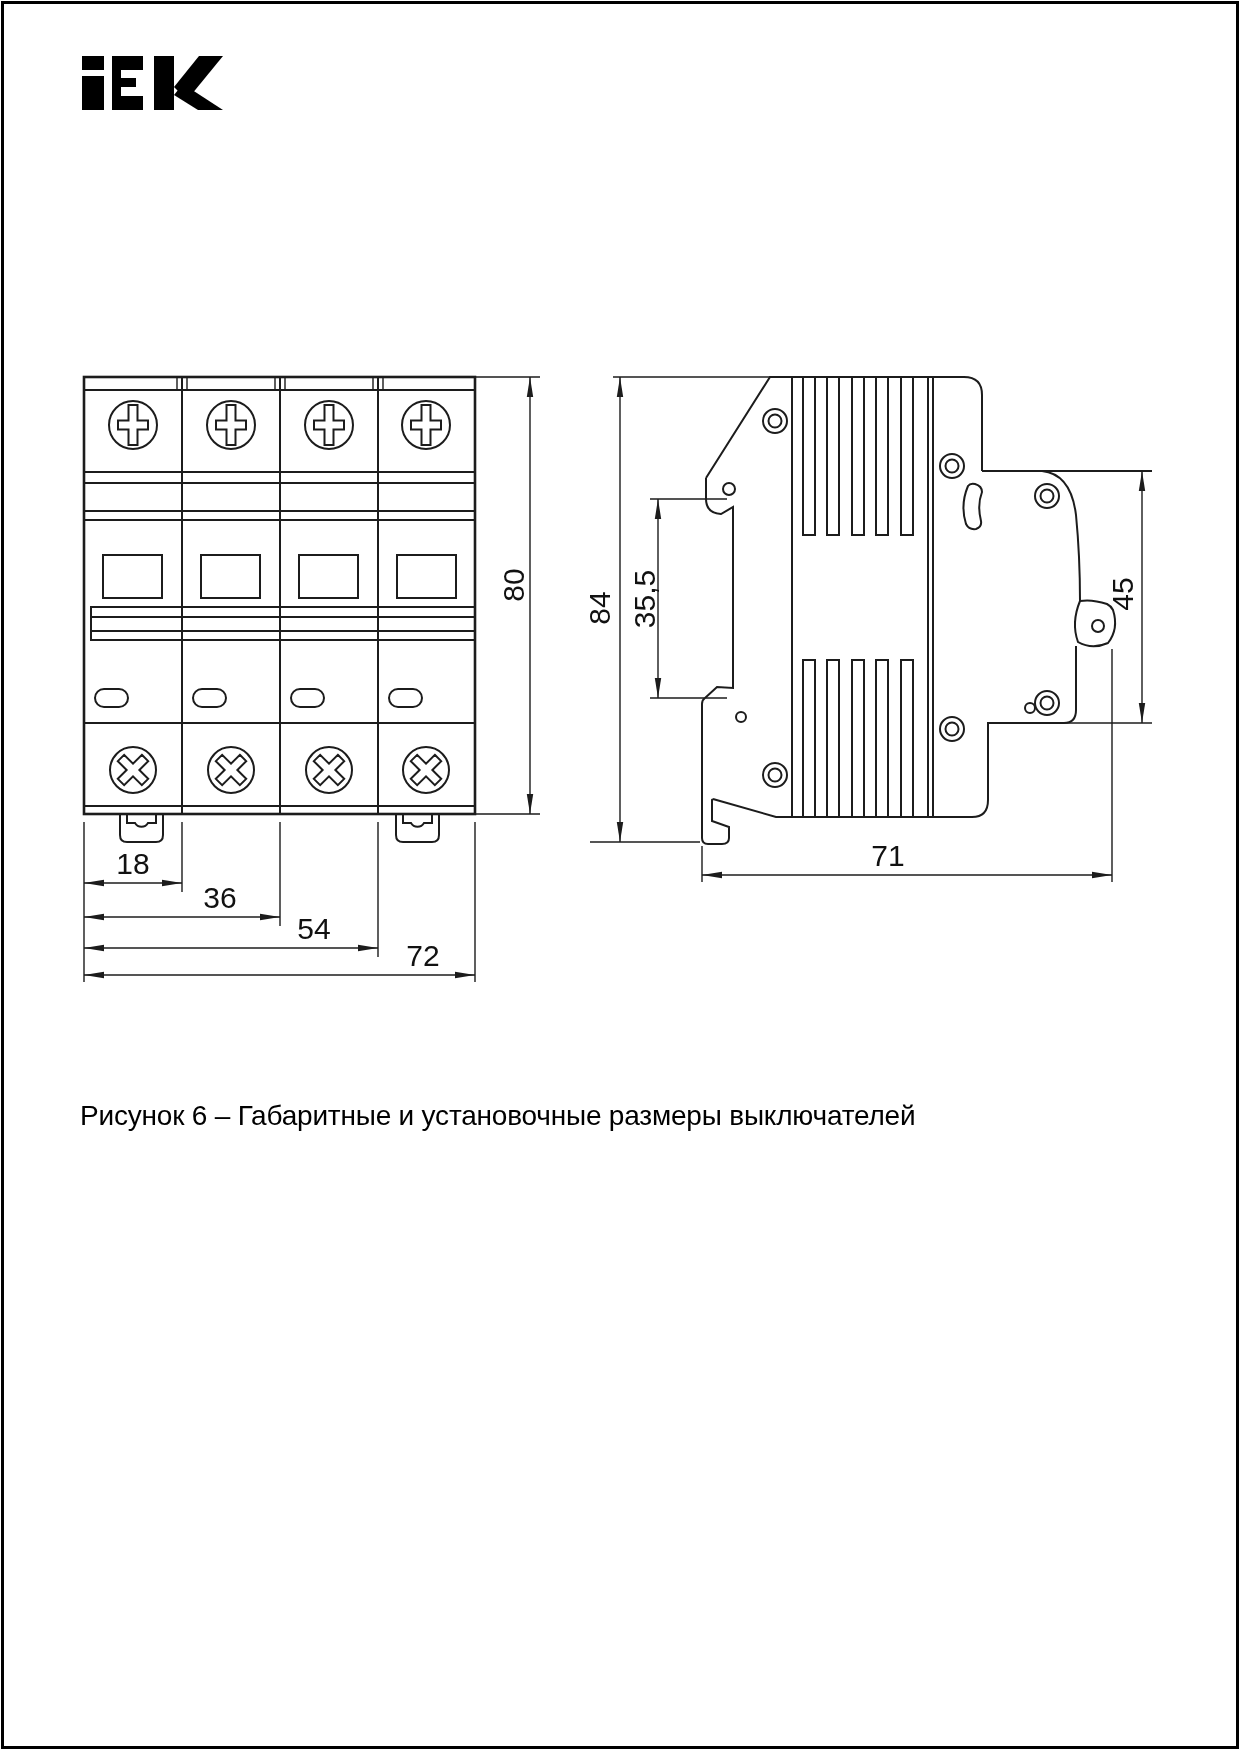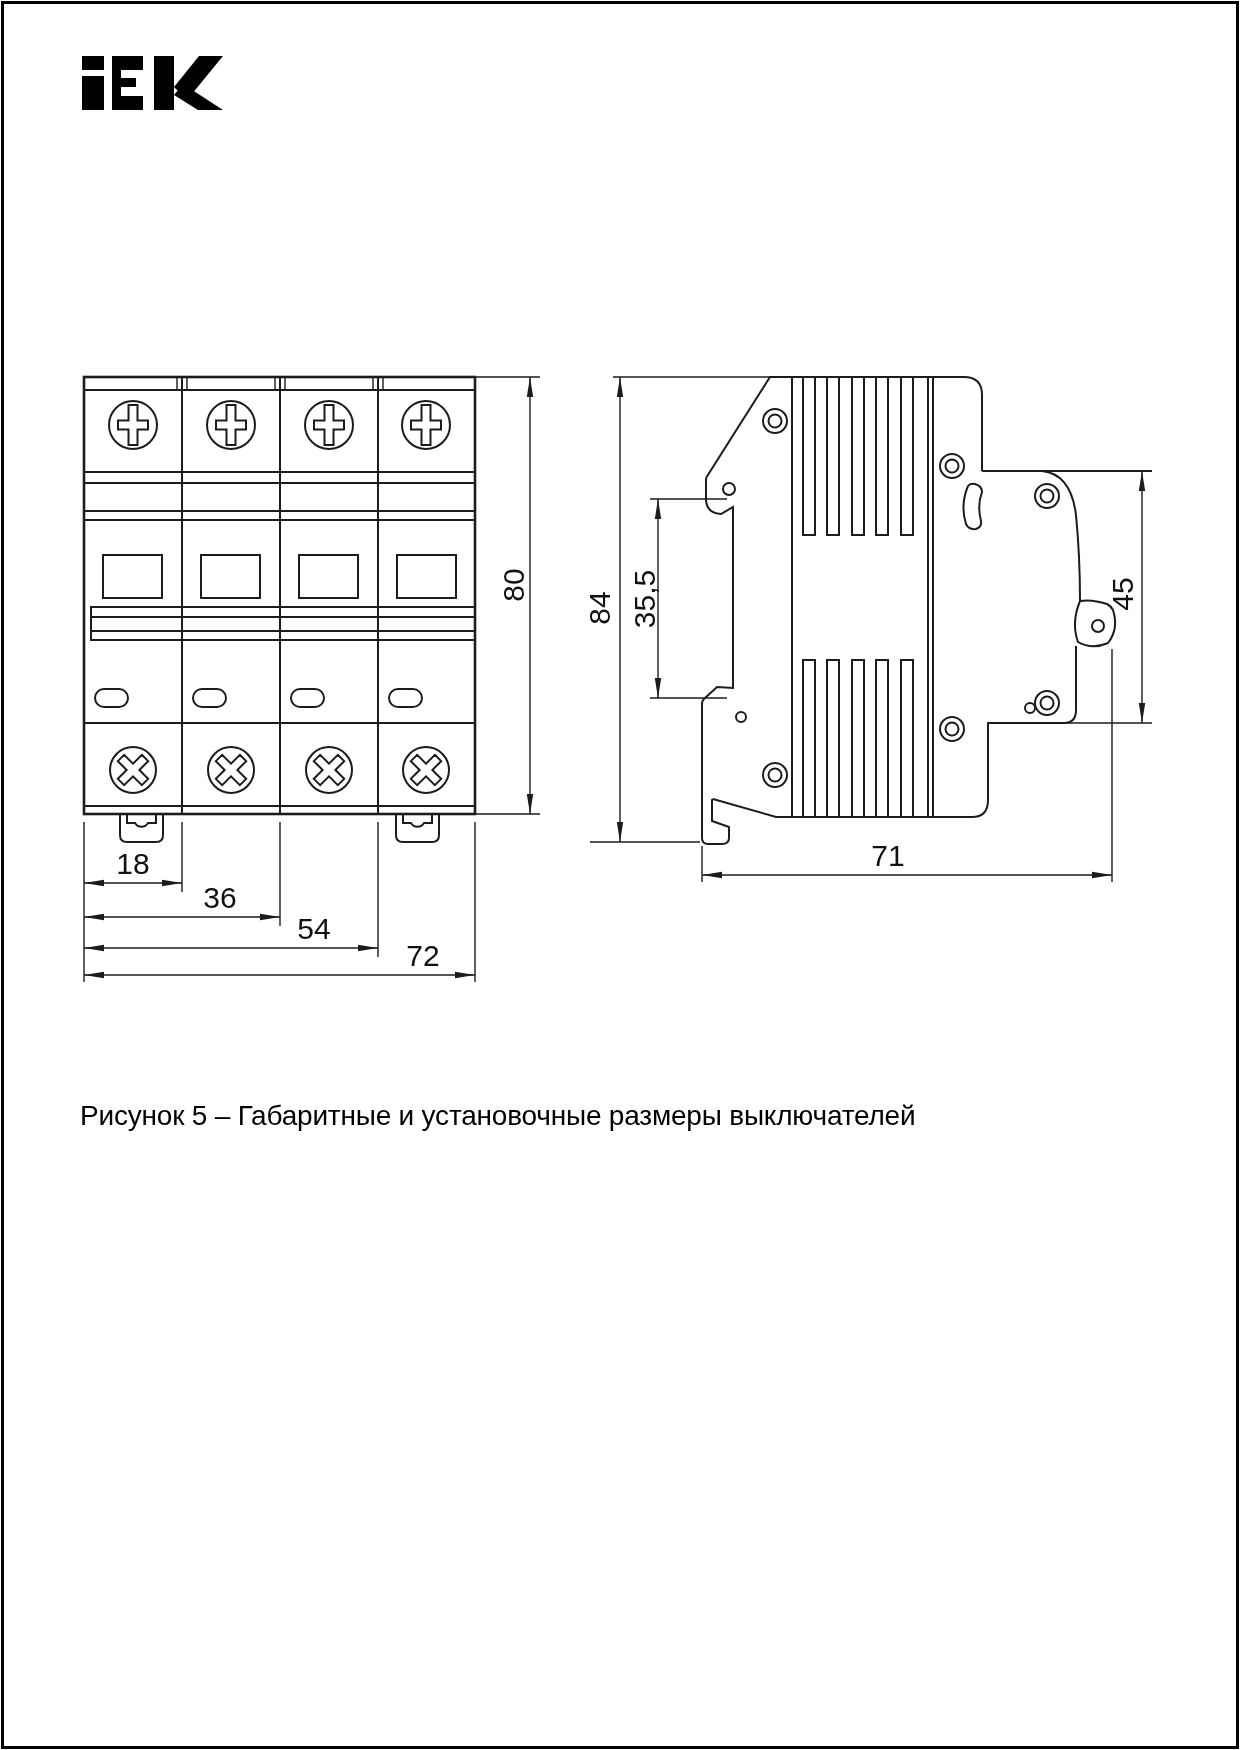--- a/index.html
+++ b/index.html
@@ -169,15 +169,15 @@
         <path class="dim" d="M702,846 V882 M1112,649 V882"></path>
         <path class="dim" marker-start="url(#arr)" marker-end="url(#arr)" d="M702,875 H1112"></path>
         <text class="dimtxt" transform="rotate(-90 600 608)" x="600" y="618">84</text>
         <text class="dimtxt" transform="rotate(-90 645 599)" x="645" y="609">35,5</text>
         <text class="dimtxt" transform="rotate(-90 1123 594)" x="1123" y="604">45</text>
         <text class="dimtxt" x="888" y="866">71</text>
       </g>
     </g>
   </svg>
 
-  <div id="caption">Рисунок 5 – Габаритные и установочные размеры выключателей</div>
+  <div id="caption">Рисунок 6 – Габаритные и установочные размеры выключателей</div>
 
 </div>
 
 </body></html>

